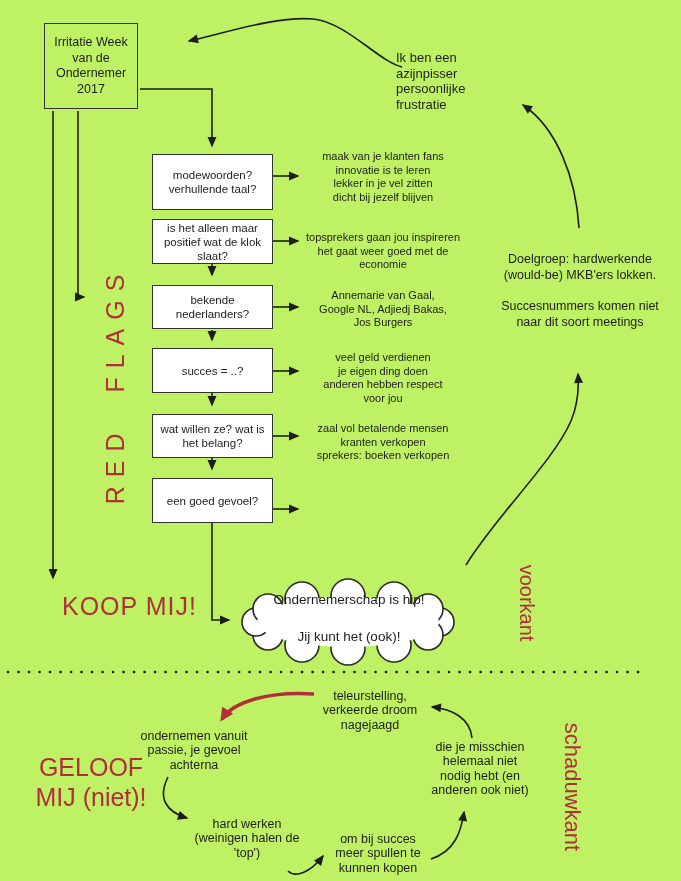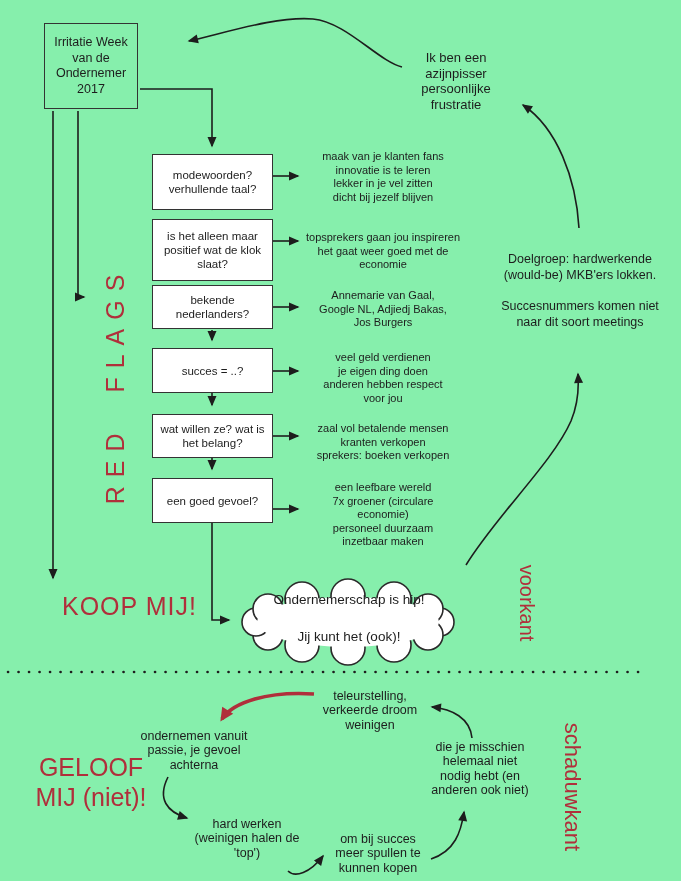--- a/index.html
+++ b/index.html
@@ -1,33 +1,33 @@
 <!DOCTYPE html>
 <html><head>
 <meta charset="utf-8">
 <style>
   html,body{margin:0;padding:0;background:#fff;}
   #canvas{
-    position:relative;width:681px;height:881px;background:#86efac;overflow:hidden;
+    position:relative;width:681px;height:881px;background:#bef264;overflow:hidden;
     font-family:"Liberation Sans",sans-serif;color:#1d1d1d;
   }
   #art{position:absolute;left:0;top:0;z-index:1;}
   .txt{position:absolute;z-index:2;white-space:pre-line;}
   .title-box{
     left:44px;top:23px;width:92px;height:84px;border:1.6px solid #333;
     display:flex;align-items:center;justify-content:center;text-align:center;
     font-size:12.5px;line-height:15.5px;
   }
   .qbox{
     left:152px;width:121px;border:1.6px solid #333;background:#fff;
     display:flex;align-items:center;justify-content:center;text-align:center;
     font-size:11.5px;line-height:14px;box-sizing:border-box;
   }
   .anno{left:298px;width:170px;text-align:center;font-size:11px;line-height:13.5px;}
-  .note{text-align:center;font-size:13px;line-height:15.5px;}
+  .note{font-size:13px;line-height:15.5px;}
   .red{color:#b02f3b;}
   .rot{transform:translate(-50%,-50%) rotate(90deg);white-space:nowrap;transform-origin:center;}
   .rotccw{transform:translate(-50%,-50%) rotate(-90deg);white-space:nowrap;transform-origin:center;}
   .red-flags{left:115px;top:385px;font-size:25px;letter-spacing:9px;word-spacing:16px;}
   .koop{left:62px;top:592px;font-size:25px;letter-spacing:1px;white-space:nowrap;}
   .geloof{left:1px;top:752px;width:140px;text-align:center;font-size:25px;line-height:30px;padding-left:20px;}
   .voorkant{left:526px;top:603px;font-size:20px;}
   .schaduwkant{left:572px;top:787px;font-size:22px;}
   .doelgroep{left:488px;top:252px;width:184px;text-align:center;font-size:12.5px;line-height:15.8px;}
   .cloud-text{left:263px;top:591px;width:172px;text-align:center;font-size:13.5px;line-height:18.5px;}
@@ -108,21 +108,21 @@
 van de
 Ondernemer
 2017</div>
   <div class="txt note" style="left:396px;top:50px;width:120px;">Ik ben een
 azijnpisser
 persoonlijke
 frustratie</div>
 
   <div class="txt qbox" style="top:154px;height:56px;">modewoorden?
 verhullende taal?</div>
-  <div class="txt qbox" style="top:219px;height:62px;">is het alleen maar
+  <div class="txt qbox" style="top:219px;height:45px;">is het alleen maar
 positief wat de klok
 slaat?</div>
   <div class="txt qbox" style="top:285px;height:44px;">bekende nederlanders?</div>
   <div class="txt qbox" style="top:414px;height:44px;">wat willen ze? wat is
 het belang?</div>
   <div class="txt qbox" style="top:348px;height:45px;">succes = ..?</div>
   <div class="txt qbox" style="top:478px;height:45px;">een goed gevoel?</div>
 
   <div class="txt anno" style="top:150px;">maak van je klanten fans
 innovatie is te leren
@@ -134,46 +134,41 @@
   <div class="txt anno" style="top:289px;">Annemarie van Gaal,
 Google NL, Adjiedj Bakas,
 Jos Burgers</div>
   <div class="txt anno" style="top:351px;">veel geld verdienen
 je eigen ding doen
 anderen hebben respect
 voor jou</div>
   <div class="txt anno" style="top:422px;">zaal vol betalende mensen
 kranten verkopen
 sprekers: boeken verkopen</div>
-  <div class="txt anno" style="top:481px;">een leefbare wereld
-7x groener (circulare
-economie)
-personeel duurzaam
-inzetbaar maken</div>
 
   <div class="txt red rotccw red-flags">RED FLAGS</div>
   <div class="txt red koop">KOOP MIJ!</div>
   <div class="txt red geloof">GELOOF
 MIJ (niet)!</div>
   <div class="txt red rot voorkant">voorkant</div>
   <div class="txt red rot schaduwkant">schaduwkant</div>
 
   <div class="txt cloud-text">Ondernemerschap is hip!
 
 Jij kunt het (ook)!</div>
 
   <div class="txt doelgroep">Doelgroep: hardwerkende
 (would-be) MKB'ers lokken.
 
 Succesnummers komen niet
 naar dit soort meetings</div>
 
   <div class="txt bnode" style="left:300px;top:689px;">teleurstelling,
 verkeerde droom
-weinigen</div>
+nagejaagd</div>
   <div class="txt bnode" style="left:124px;top:729px;">ondernemen vanuit
 passie, je gevoel
 achterna</div>
   <div class="txt bnode" style="left:177px;top:817px;">hard werken
 (weinigen halen de
 'top')</div>
   <div class="txt bnode" style="left:308px;top:832px;">om bij succes
 meer spullen te
 kunnen kopen</div>
   <div class="txt bnode" style="left:410px;top:740px;">die je misschien

